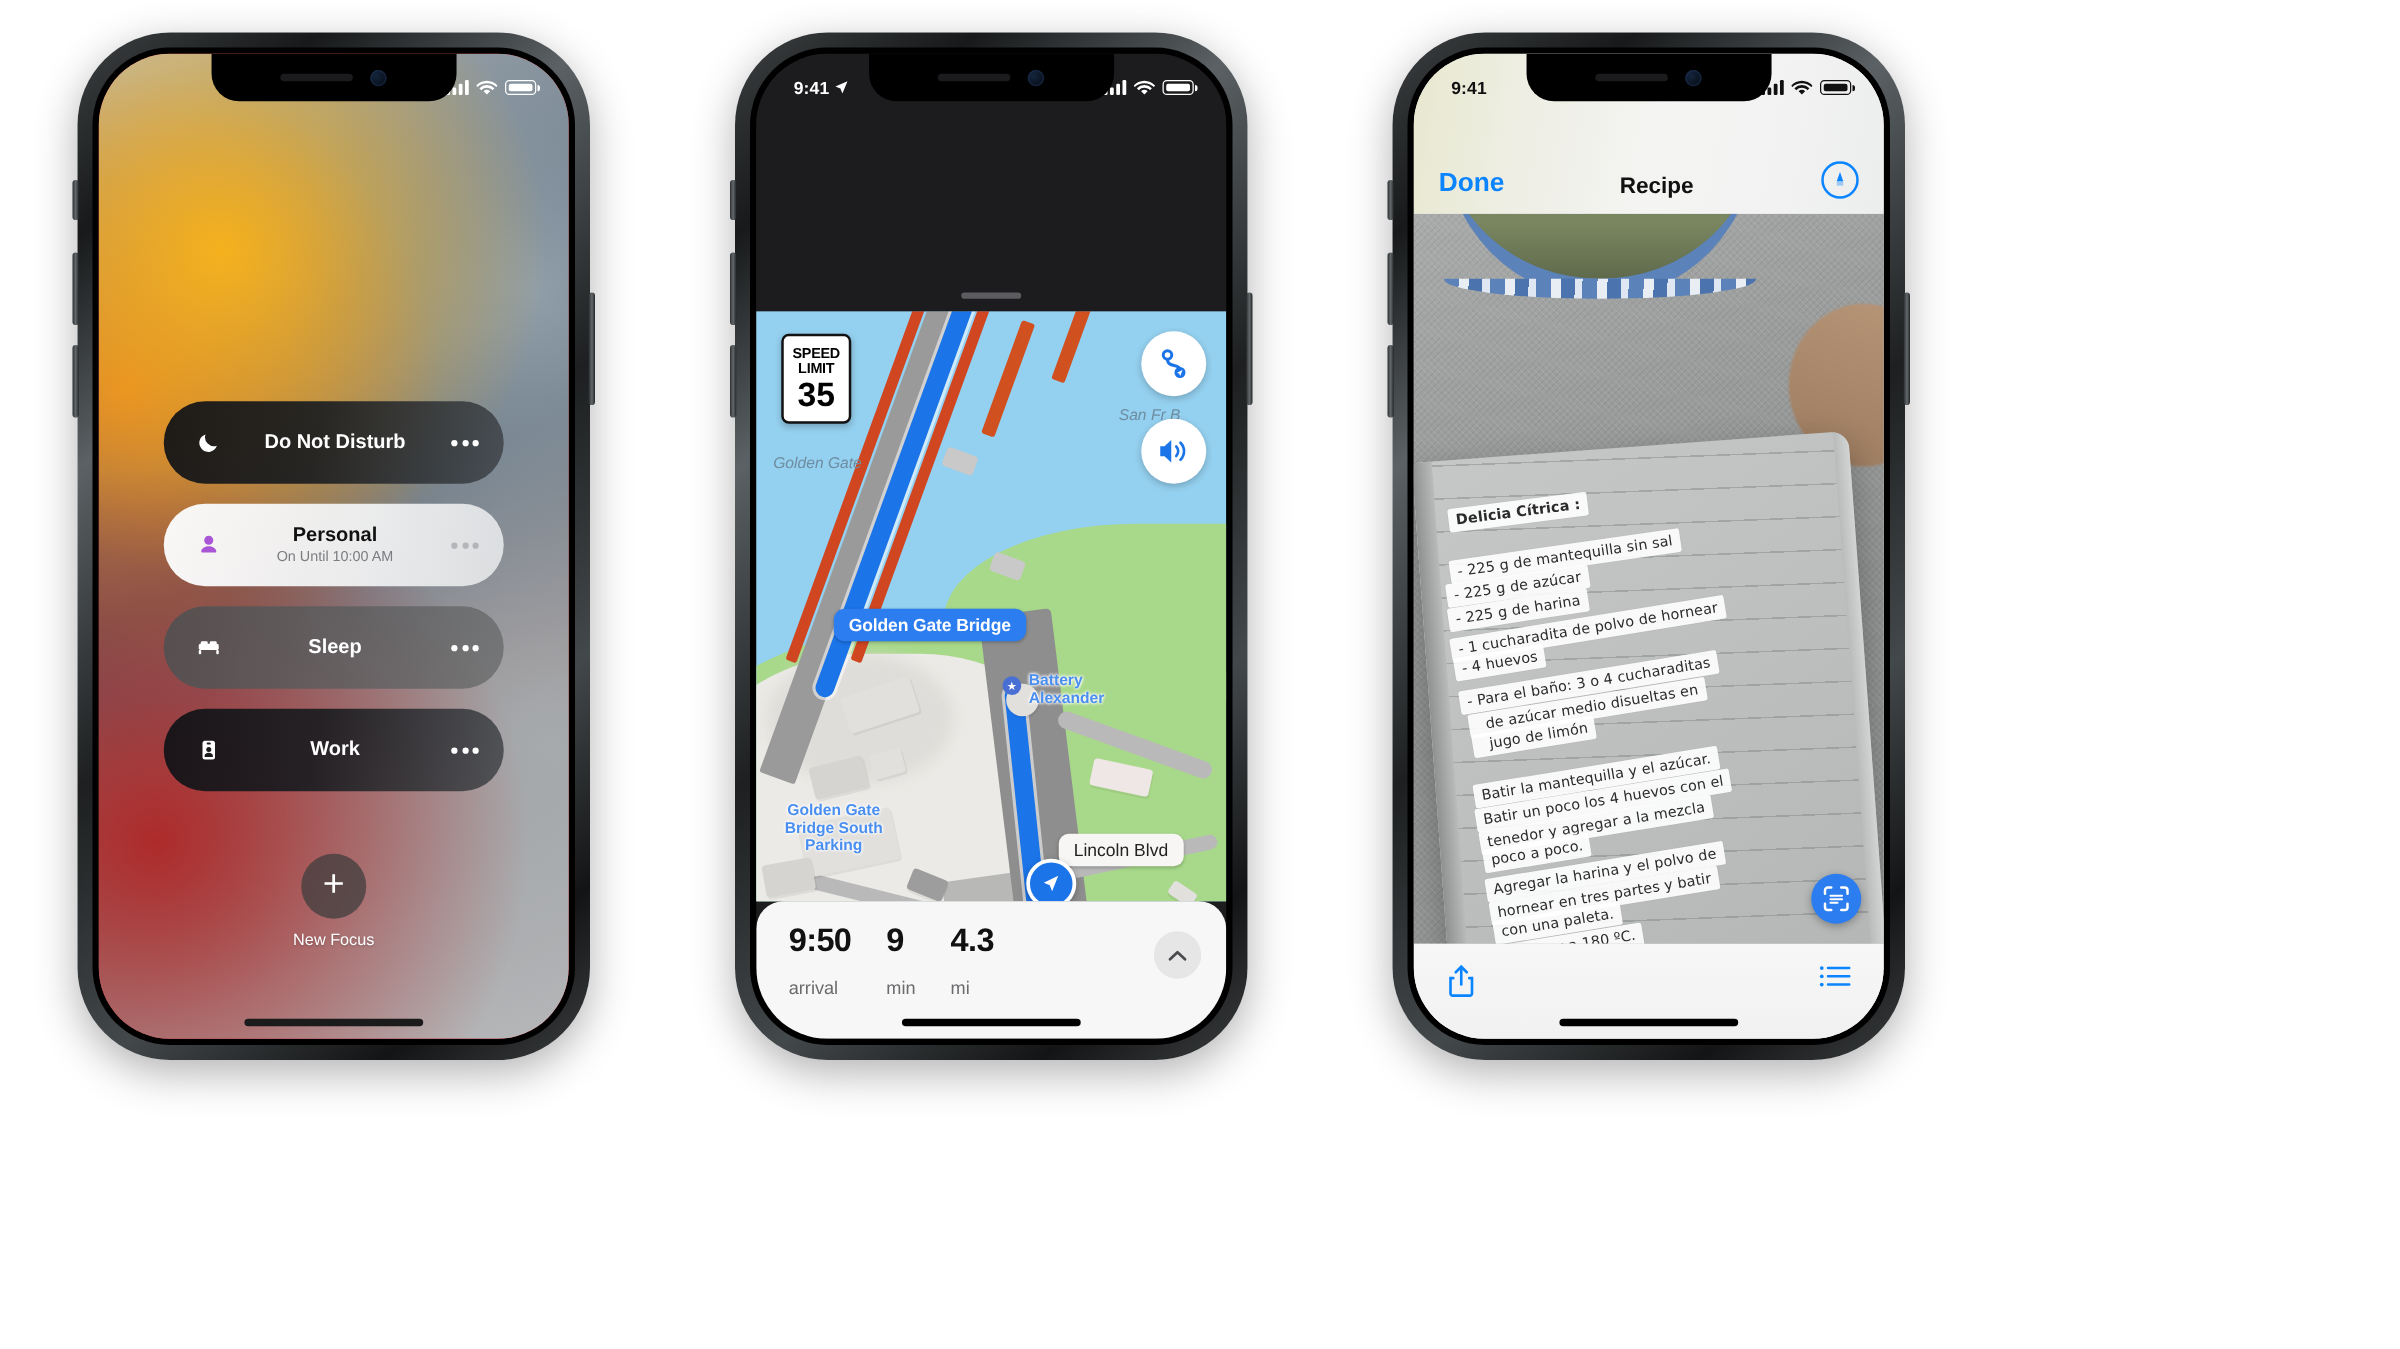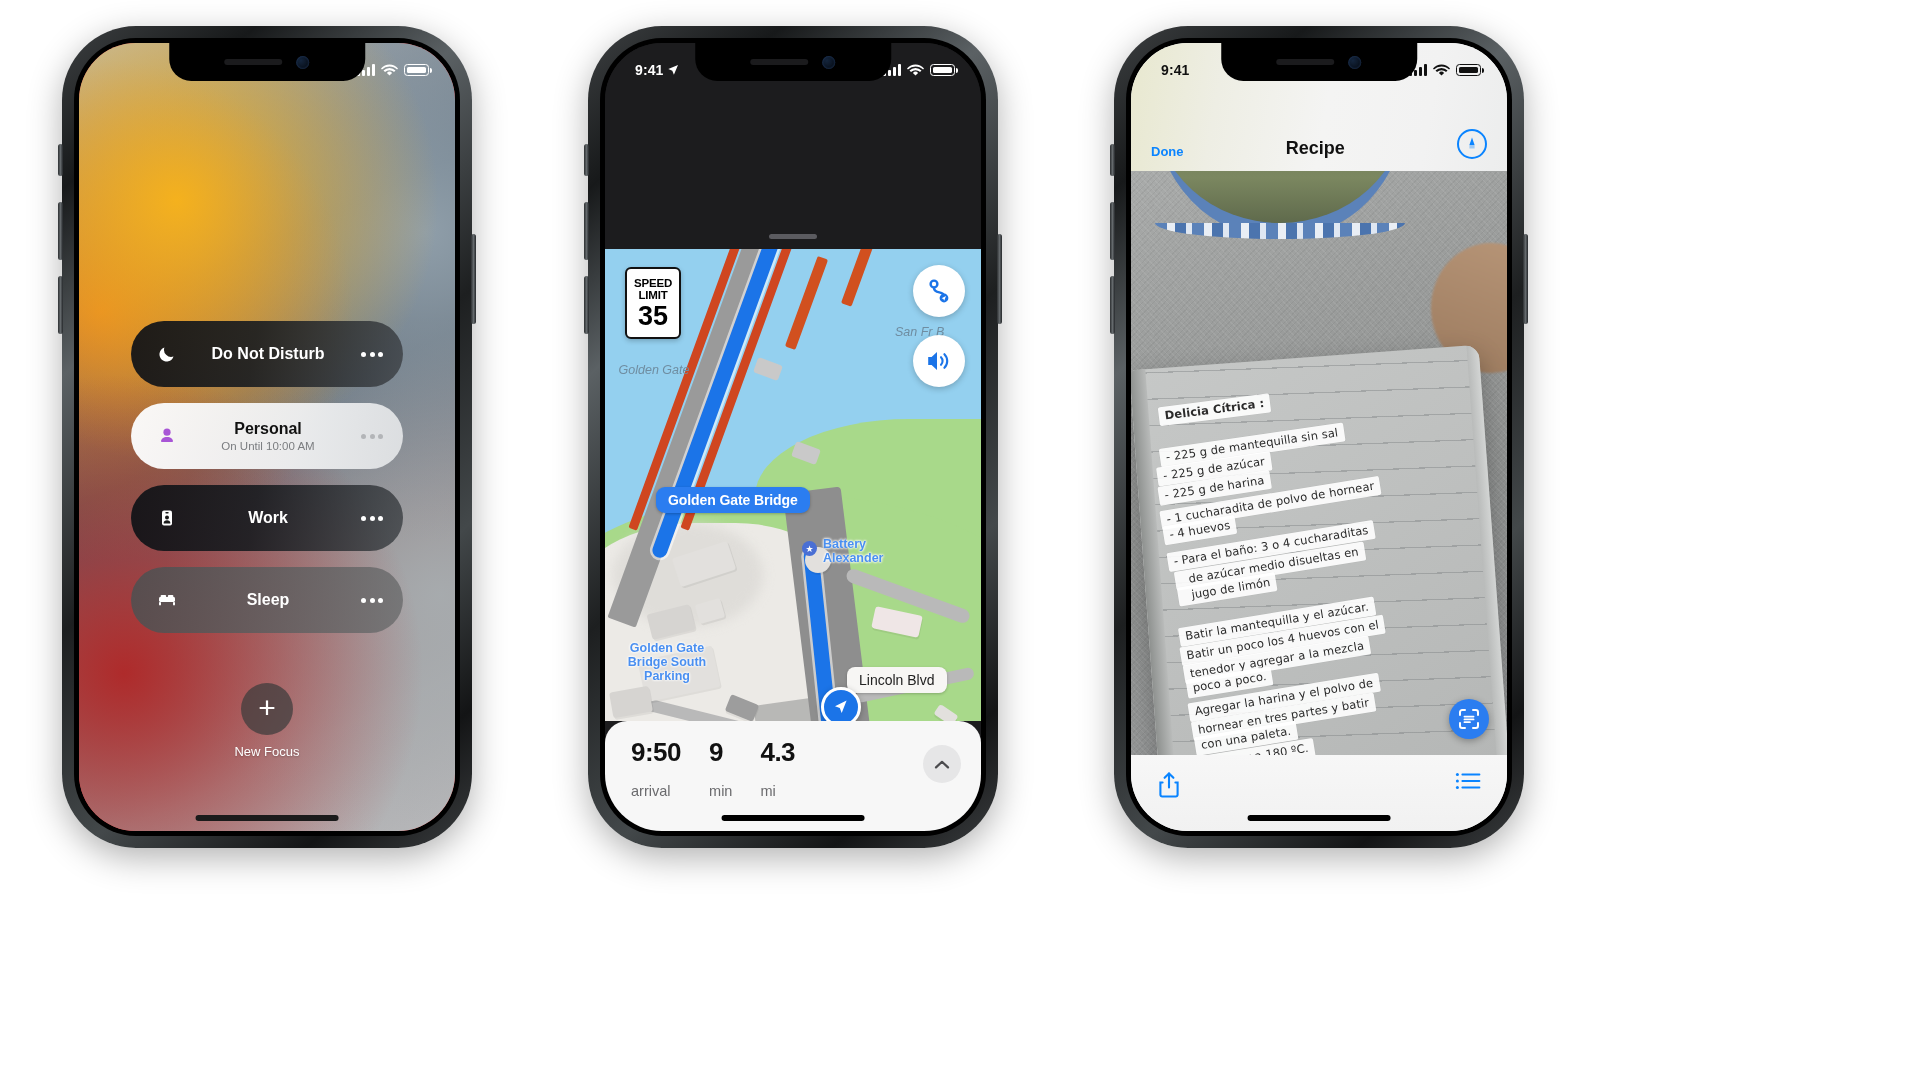--- a/index.html
+++ b/index.html
@@ -161,21 +161,21 @@
   .trip .sub { font-size:14.5px; color:#6b6b6e; margin-top:17px; }
   .trip .chev { margin-left:auto; width:38px; height:38px; border-radius:50%; background:#e6e6e7;
     display:flex; align-items:center; justify-content:center; margin-top:6px; }
 
   
   #p3 { left:1114px; top:26px; width:410px; height:822px; }
   .rec-screen { background:#eceff0; }
   .rec-nav { position:absolute; top:0; left:0; right:0; height:128px; z-index:28;
     background:linear-gradient(100deg,#e8e8cf 0%,#eeeee4 24%,#f4f4f3 52%,#f2f2f2 78%,#eceded 100%);
     display:flex; align-items:flex-end; padding:0 20px 12px 20px; }
-  .rec-nav .done { color:#0a84ff; font-size:13px; font-weight:600; }
+  .rec-nav .done { color:#0a84ff; font-size:21px; font-weight:600; }
   .rec-nav .title { flex:1; text-align:center; font-size:18px; font-weight:700; color:#111;
     margin-left:-10px; }
   .rec-nav .markup { width:30px; height:30px; border:2px solid #0a84ff; border-radius:50%;
     display:flex; align-items:center; justify-content:center; }
 
   .photo { position:absolute; top:128px; left:0; right:0; bottom:76px; overflow:hidden;
     background:#9b9d9c; }
   .cloth { position:absolute; inset:0;
     background:
       repeating-linear-gradient(46deg, rgba(255,255,255,.07) 0 1px, rgba(0,0,0,0) 1px 4px),
@@ -284,58 +284,58 @@
               <div class="ftitle">Personal</div>
               <div class="fsub">On Until 10:00 AM</div>
             </div>
             <div class="dots">
                 <i></i>
                 <i></i>
                 <i></i>
               </div>
           </div>
 
-          <div class="focus-row fr-dark">
-            <div class="ficon">
-              <svg width="20" height="20" viewBox="0 0 20 20">
-                <rect x="5" y="2.5" width="10" height="15" rx="2" fill="#fff"></rect>
-                <rect x="8.3" y="4" width="3.4" height="1.6" rx=".8" fill="#1a1a1a"></rect>
-                <circle cx="10" cy="9.6" r="2" fill="#1a1a1a"></circle>
-                <path d="M10 12.2c-2 0-3.3 1.1-3.3 2.3v1h6.6v-1c0-1.2-1.3-2.3-3.3-2.3z" fill="#1a1a1a"></path>
-              </svg>
-            </div>
-            <div class="flabels">
-              <div class="ftitle">Work</div>
-            </div>
-            <div class="dots">
-                <i></i>
-                <i></i>
-                <i></i>
-              </div>
-          </div>
-
           <div class="focus-row fr-mid">
             <div class="ficon">
               <svg width="22" height="20" viewBox="0 0 22 20">
                 <rect x="3" y="7" width="16" height="5" rx="1.4" fill="#fff"></rect>
                 <rect x="4.6" y="5" width="5.6" height="2.6" rx="1.1" fill="#fff"></rect>
                 <rect x="11.8" y="5" width="5.6" height="2.6" rx="1.1" fill="#fff"></rect>
                 <rect x="3" y="12" width="2" height="3.4" rx=".8" fill="#fff"></rect>
                 <rect x="17" y="12" width="2" height="3.4" rx=".8" fill="#fff"></rect>
               </svg>
             </div>
             <div class="flabels">
               <div class="ftitle">Sleep</div>
             </div>
             <div class="dots">
                 <i></i>
                 <i></i>
                 <i></i>
               </div>
           </div>
+
+          <div class="focus-row fr-dark">
+            <div class="ficon">
+              <svg width="20" height="20" viewBox="0 0 20 20">
+                <rect x="5" y="2.5" width="10" height="15" rx="2" fill="#fff"></rect>
+                <rect x="8.3" y="4" width="3.4" height="1.6" rx=".8" fill="#1a1a1a"></rect>
+                <circle cx="10" cy="9.6" r="2" fill="#1a1a1a"></circle>
+                <path d="M10 12.2c-2 0-3.3 1.1-3.3 2.3v1h6.6v-1c0-1.2-1.3-2.3-3.3-2.3z" fill="#1a1a1a"></path>
+              </svg>
+            </div>
+            <div class="flabels">
+              <div class="ftitle">Work</div>
+            </div>
+            <div class="dots">
+                <i></i>
+                <i></i>
+                <i></i>
+              </div>
+          </div>
         </div>
 
         <div class="newfocus">
           <div class="nf-circle">
               <span>+</span>
             </div>
           <div class="nf-label">New Focus</div>
         </div>
 
         <div class="home-ind" style="background:#1b1b1b"></div>
@@ -416,21 +416,21 @@
           <div class="bldg d" style="left:6px;top:440px;width:40px;height:26px;transform:rotate(-10deg)"></div>
           <div class="bldg" style="left:122px;top:450px;width:30px;height:18px;transform:rotate(22deg);background:#9d9d9d"></div>
 
           <div class="bldg" style="left:268px;top:362px;width:48px;height:22px;transform:rotate(12deg);background:#efe6e6"></div>
           <div class="bldg" style="left:200px;top:298px;width:26px;height:26px;border-radius:50%"></div>
           <div class="bldg" style="left:330px;top:460px;width:22px;height:12px;transform:rotate(34deg)"></div>
 
           <div class="map-label water-lbl" style="left:6px;top:114px;width:86px">Golden Gate</div>
           <div class="map-label water-lbl" style="left:290px;top:74px;width:56px;text-align:left;line-height:1.5">San Fr B</div>
 
-          <div class="map-pill" style="left:51px;top:238px">Golden Gate Bridge</div>
+          <div class="map-pill" style="left:62px;top:238px">Golden Gate Bridge</div>
           <div class="poi-dot" style="left:197px;top:292px">★</div>
           <div class="map-label" style="left:196px;top:288px;width:116px;text-align:left;padding-left:22px">Battery Alexander</div>
           <div class="map-label" style="left:4px;top:392px;width:116px">Golden Gate Bridge South Parking</div>
           <div class="map-pill-w" style="left:242px;top:418px">Lincoln Blvd</div>
 
           <div class="puck" style="left:216px;top:438px">
             <svg width="18" height="18" viewBox="0 0 18 18">
                 <path d="M14.6 2.6 3 8.2l4.8 1.9 1.9 4.8z" fill="#fff"></path>
               </svg>
           </div>

